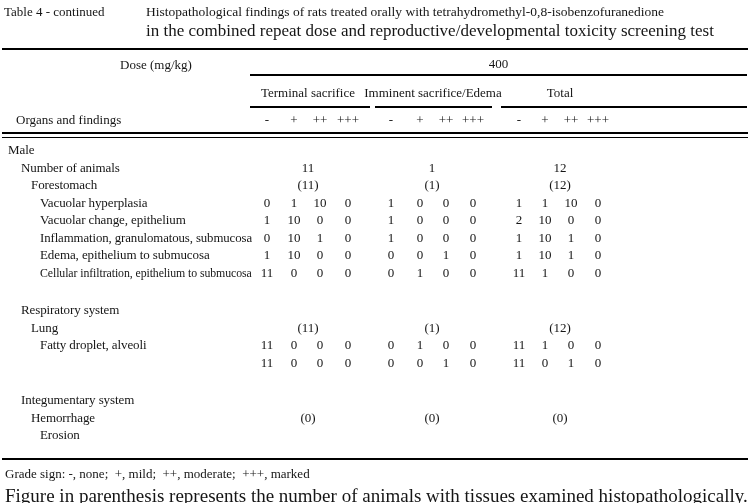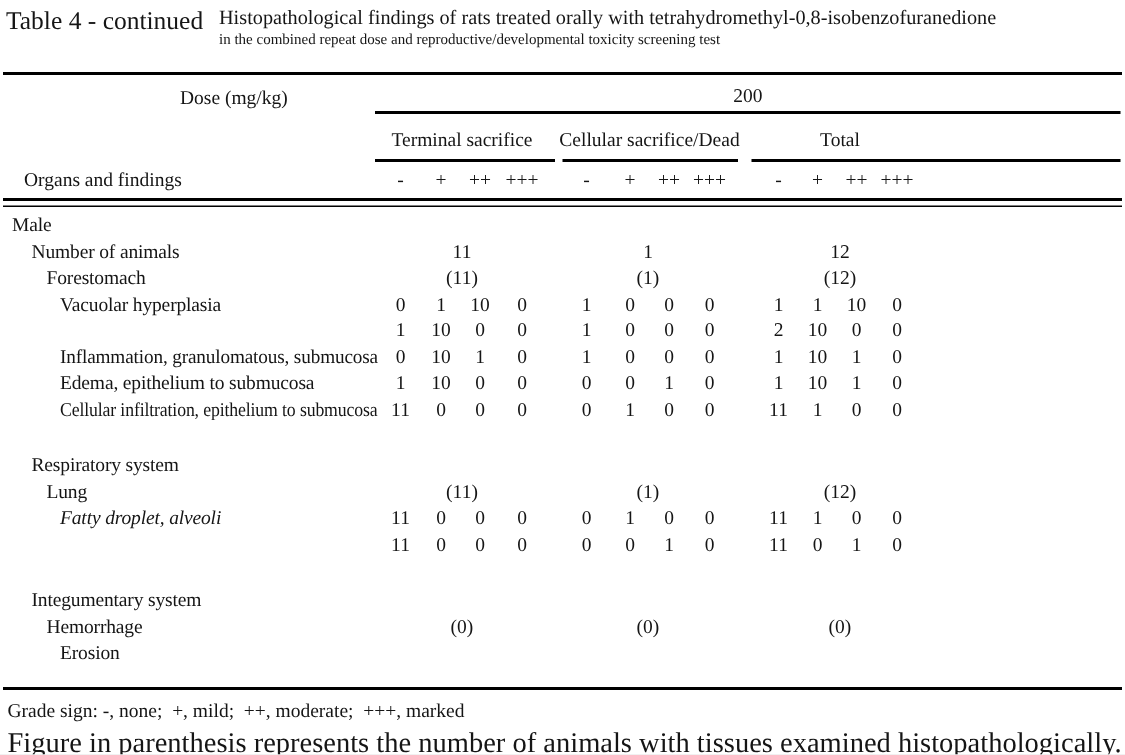--- a/index.html
+++ b/index.html
@@ -1,23 +1,23 @@
 <!DOCTYPE html>
 <html><head>
 <meta charset="utf-8">
 <style>
   html,body { margin:0; padding:0; background:#e8e8e8; }
   .page {
     position:relative; width:750px; height:503px; background:#ffffff;
     font-family:"Liberation Serif", serif; color:#151515; overflow:hidden;
   }
   .abs { position:absolute; white-space:nowrap; }
-  .title-label { left:4px; top:4px; font-size:17px; }
+  .title-label { left:4px; top:4px; font-size:13px; }
   .caption1 { left:146px; top:4px;  font-size:13.5px; }
-  .caption2 { left:146px; top:21px; font-size:10px; }
+  .caption2 { left:146px; top:21px; font-size:17px; }
   .rule { position:absolute; background:#000; }
   .top-rule    { left:2px;  top:48px;  width:746px; height:2px; }
   .bottom-rule { left:2px;  top:458px; width:746px; height:2px; }
   .double-rule { position:absolute; left:2px; top:132px; width:746px; height:3px;
                  border-top:2px solid #000; border-bottom:1px solid #000; }
   .dose-label { left:120px; top:57px; font-size:13px; }
   .dose-value { left:250px; top:56px; width:497px; text-align:center; font-size:13px; }
   .dose-underline { left:250px; top:74px; width:497px; height:1.5px; background:#000; }
   .group-label { position:absolute; top:85px; width:200px; text-align:center; font-size:13px; white-space:nowrap; }
   .gl-0 { left:208px; } .gl-1 { left:333px; } .gl-2 { left:460px; }
@@ -43,25 +43,25 @@
 
 <div class="page">
 
   <div class="abs title-label">Table 4 - continued</div>
   <div class="abs caption1">Histopathological findings of rats treated orally with tetrahydromethyl-0,8-isobenzofuranedione</div>
   <div class="abs caption2">in the combined repeat dose and reproductive/developmental toxicity screening test</div>
 
   <div class="rule top-rule"></div>
 
   <div class="abs dose-label">Dose (mg/kg)</div>
-  <div class="abs dose-value">200</div>
+  <div class="abs dose-value">400</div>
   <div class="dose-underline abs"></div>
 
   <div class="group-label gl-0">Terminal sacrifice</div>
-  <div class="group-label gl-1">Cellular sacrifice/Dead</div>
+  <div class="group-label gl-1">Imminent sacrifice/Edema</div>
   <div class="group-label gl-2">Total</div>
 
   <div class="group-underline gu-0"></div>
   <div class="group-underline gu-1"></div>
   <div class="group-underline gu-2"></div>
 
   <div class="abs organs-label">Organs and findings</div>
 
   <div class="grade-row" id="grade-row">
       <span class="grade-cell gcell" style="left: 267px;">-</span>
@@ -105,20 +105,21 @@
         <span class="cell" style="left: 391px;">1</span>
         <span class="cell" style="left: 420px;">0</span>
         <span class="cell" style="left: 446px;">0</span>
         <span class="cell" style="left: 473px;">0</span>
         <span class="cell" style="left: 519px;">1</span>
         <span class="cell" style="left: 545px;">1</span>
         <span class="cell" style="left: 571px;">10</span>
         <span class="cell" style="left: 598px;">0</span>
       </div>
       <div class="trow">
+        <span class="row-label" style="left: 40px;">Vacuolar change, epithelium</span>
         <span class="cell" style="left: 267px;">1</span>
         <span class="cell" style="left: 294px;">10</span>
         <span class="cell" style="left: 320px;">0</span>
         <span class="cell" style="left: 348px;">0</span>
         <span class="cell" style="left: 391px;">1</span>
         <span class="cell" style="left: 420px;">0</span>
         <span class="cell" style="left: 446px;">0</span>
         <span class="cell" style="left: 473px;">0</span>
         <span class="cell" style="left: 519px;">2</span>
         <span class="cell" style="left: 545px;">10</span>
@@ -174,21 +175,21 @@
       <div class="trow">
         <span class="row-label" style="left: 21px;">Respiratory system</span>
       </div>
       <div class="trow">
         <span class="row-label" style="left: 31px;">Lung</span>
         <span class="gcell-val" style="left: 308px;">(11)</span>
         <span class="gcell-val" style="left: 432px;">(1)</span>
         <span class="gcell-val" style="left: 560px;">(12)</span>
       </div>
       <div class="trow">
-        <span class="row-label" style="left: 40px; font-style: italic;">Fatty droplet, alveoli</span>
+        <span class="row-label" style="left: 40px;">Fatty droplet, alveoli</span>
         <span class="cell" style="left: 267px;">11</span>
         <span class="cell" style="left: 294px;">0</span>
         <span class="cell" style="left: 320px;">0</span>
         <span class="cell" style="left: 348px;">0</span>
         <span class="cell" style="left: 391px;">0</span>
         <span class="cell" style="left: 420px;">1</span>
         <span class="cell" style="left: 446px;">0</span>
         <span class="cell" style="left: 473px;">0</span>
         <span class="cell" style="left: 519px;">11</span>
         <span class="cell" style="left: 545px;">1</span>

